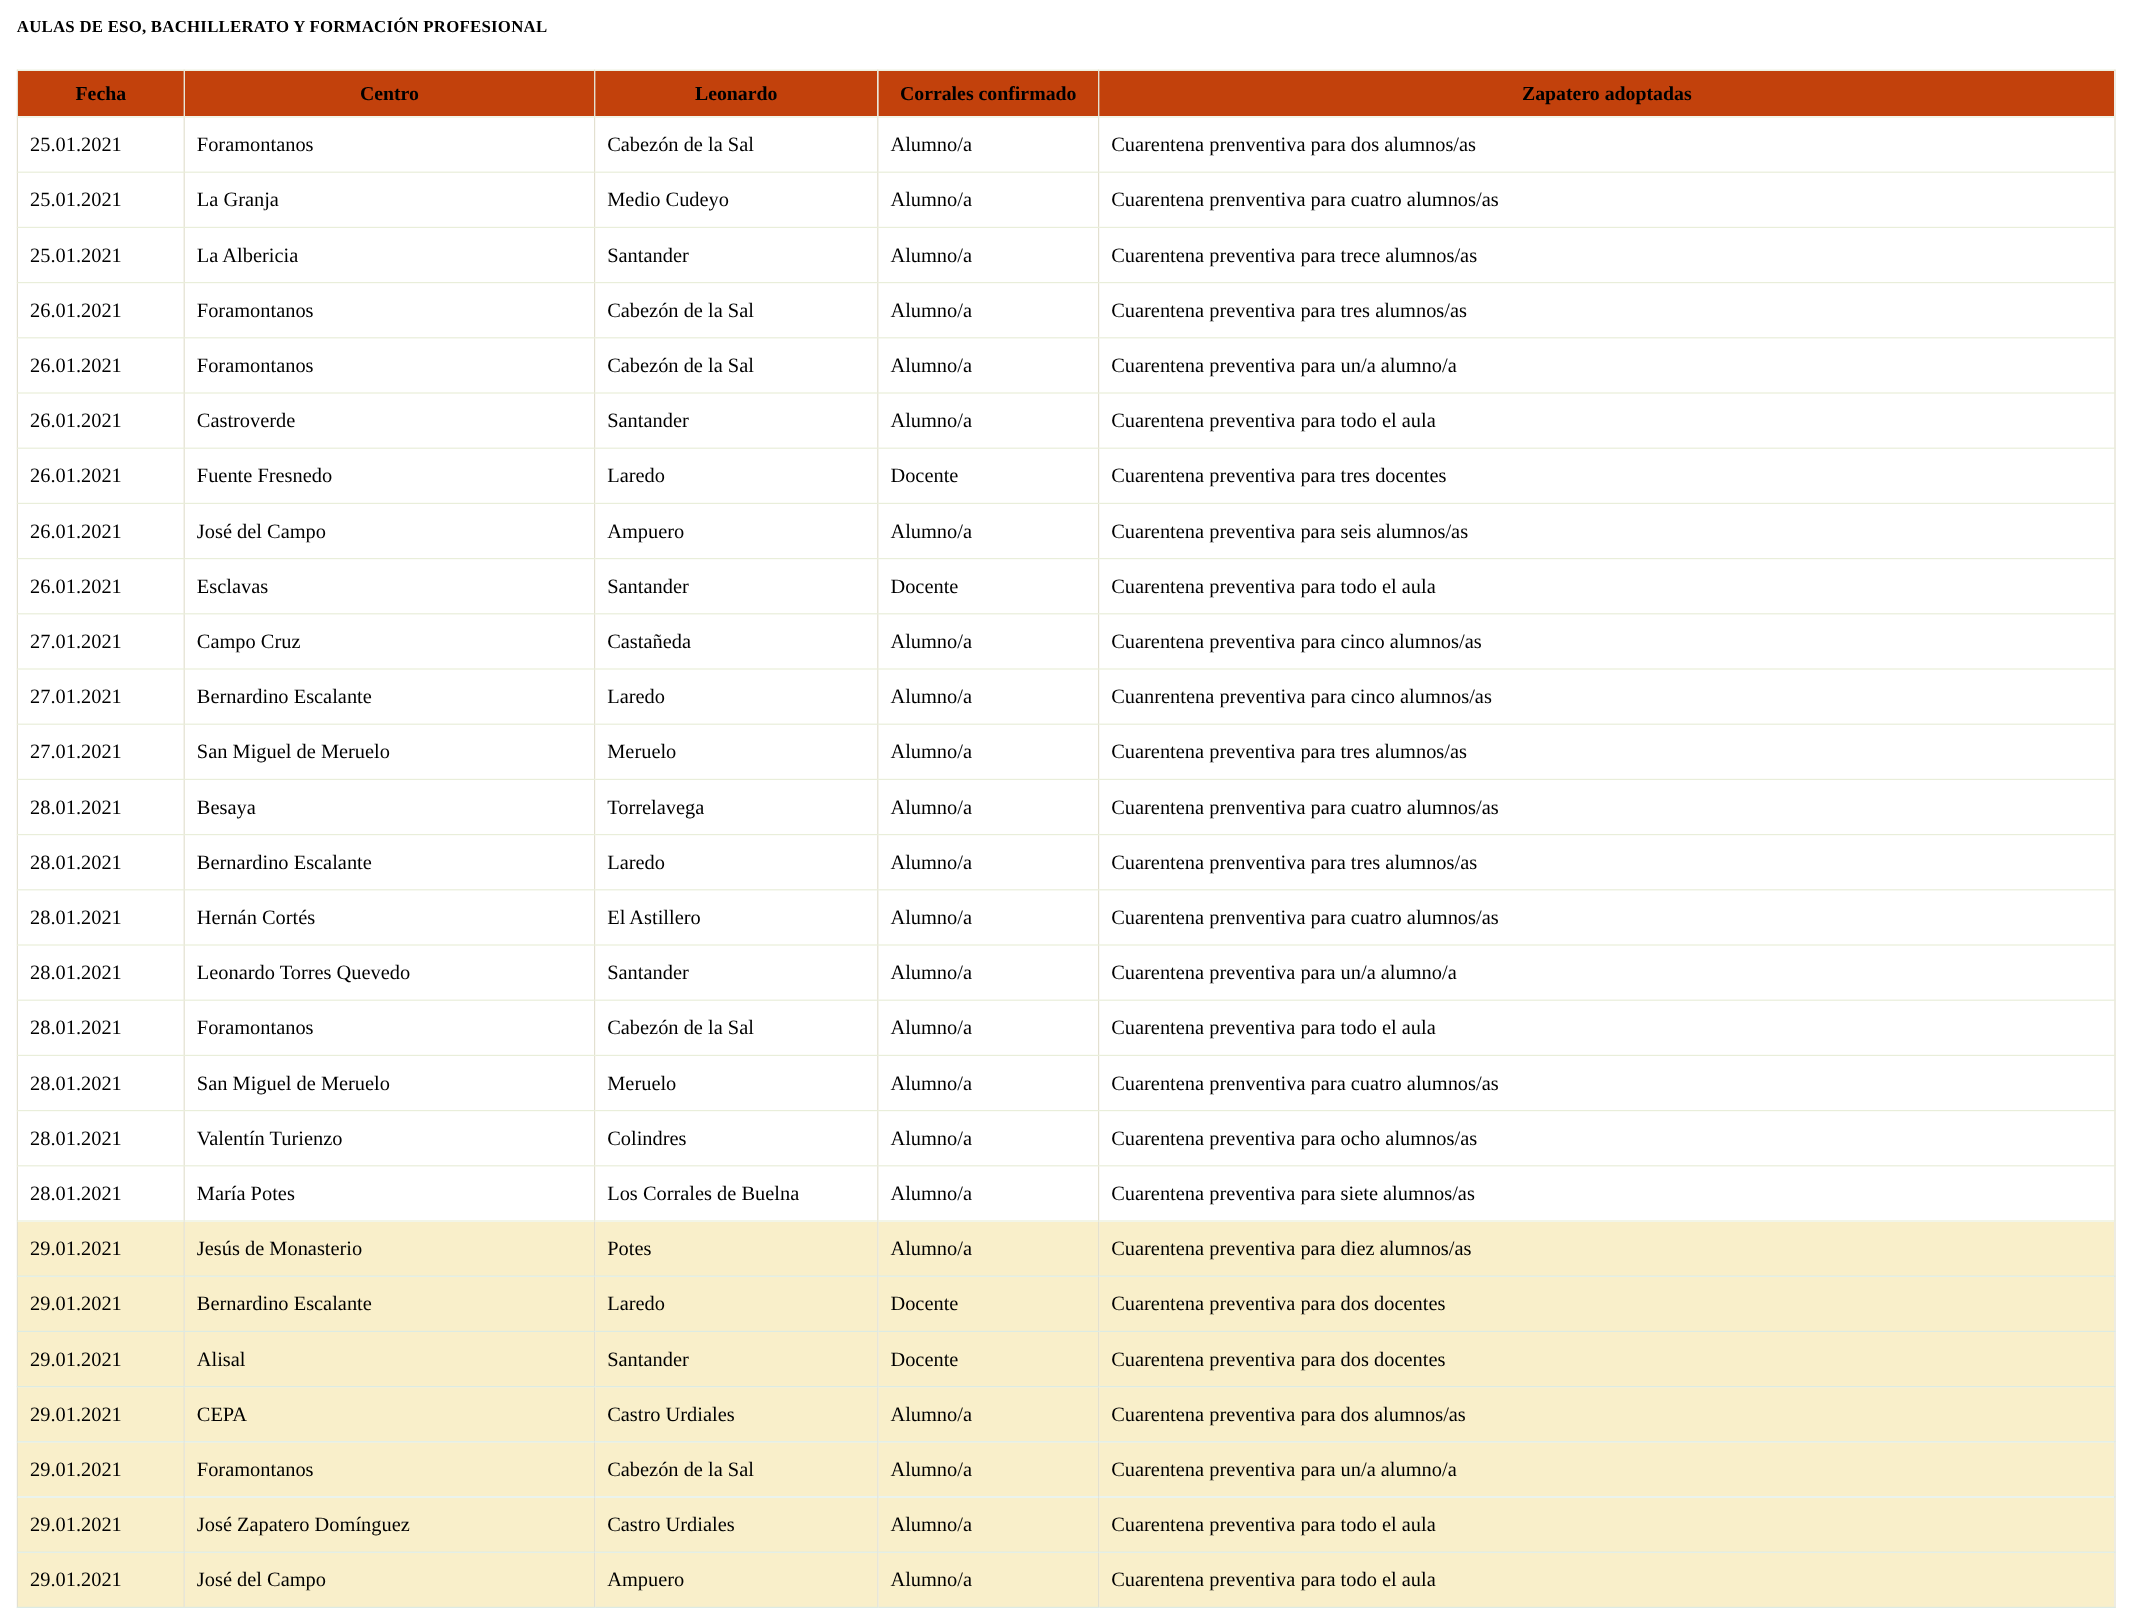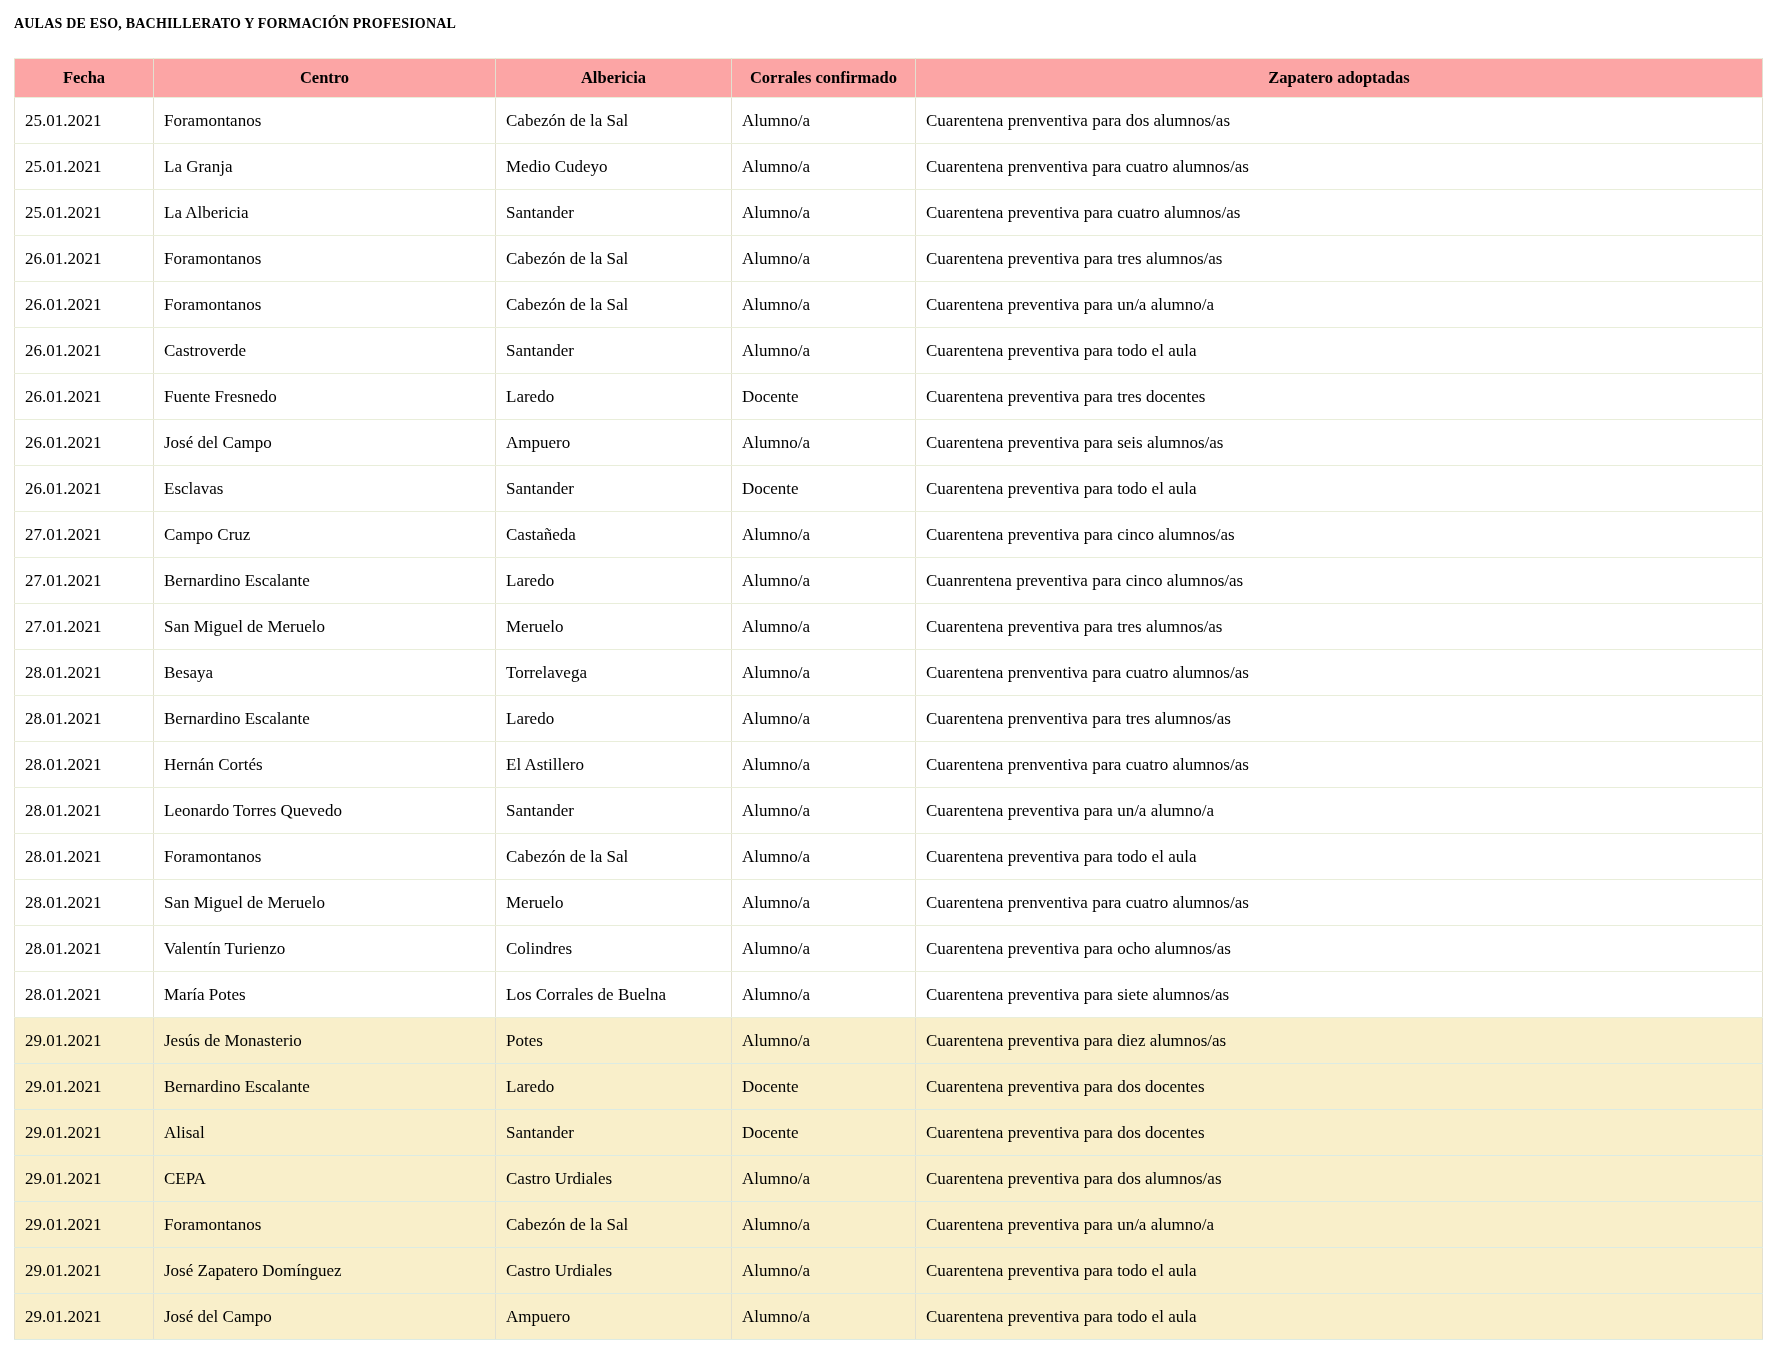--- a/index.html
+++ b/index.html
@@ -37,21 +37,21 @@
     border-right-color: var(--vertical-border, #e3e0d0);
     overflow: hidden;
     white-space: nowrap;
   }
   table.data-table th {
     height: 38px;
     font-size: 16.5px;
     font-weight: bold;
     text-align: center;
     padding: 0 6px;
-    background: #fca5a5;
+    background: #c2410c;
   }
   table.data-table td {
     height: 45px;
     font-size: 17px;
     text-align: left;
     vertical-align: middle;
     padding: 0 10px;
     background: #ffffff;
   }
   table.data-table tr.highlight td {
@@ -71,21 +71,21 @@
       <col style="width:139px">
       <col style="width:342px">
       <col style="width:236px">
       <col style="width:184px">
       <col style="width:847px">
     </colgroup>
     <thead>
       <tr>
         <th>Fecha</th>
         <th>Centro</th>
-        <th>Albericia</th>
+        <th>Leonardo</th>
         <th>Corrales confirmado</th>
         <th>Zapatero adoptadas</th>
       </tr>
     </thead>
     <tbody>
         <tr>
     <td>25.01.2021</td>
     <td>Foramontanos</td>
     <td>Cabezón de la Sal</td>
     <td>Alumno/a</td>
@@ -96,21 +96,21 @@
     <td>La Granja</td>
     <td>Medio Cudeyo</td>
     <td>Alumno/a</td>
     <td>Cuarentena prenventiva para cuatro alumnos/as</td>
   </tr>
         <tr>
     <td>25.01.2021</td>
     <td>La Albericia</td>
     <td>Santander</td>
     <td>Alumno/a</td>
-    <td>Cuarentena preventiva para cuatro alumnos/as</td>
+    <td>Cuarentena preventiva para trece alumnos/as</td>
   </tr>
         <tr>
     <td>26.01.2021</td>
     <td>Foramontanos</td>
     <td>Cabezón de la Sal</td>
     <td>Alumno/a</td>
     <td>Cuarentena preventiva para tres alumnos/as</td>
   </tr>
         <tr>
     <td>26.01.2021</td>

